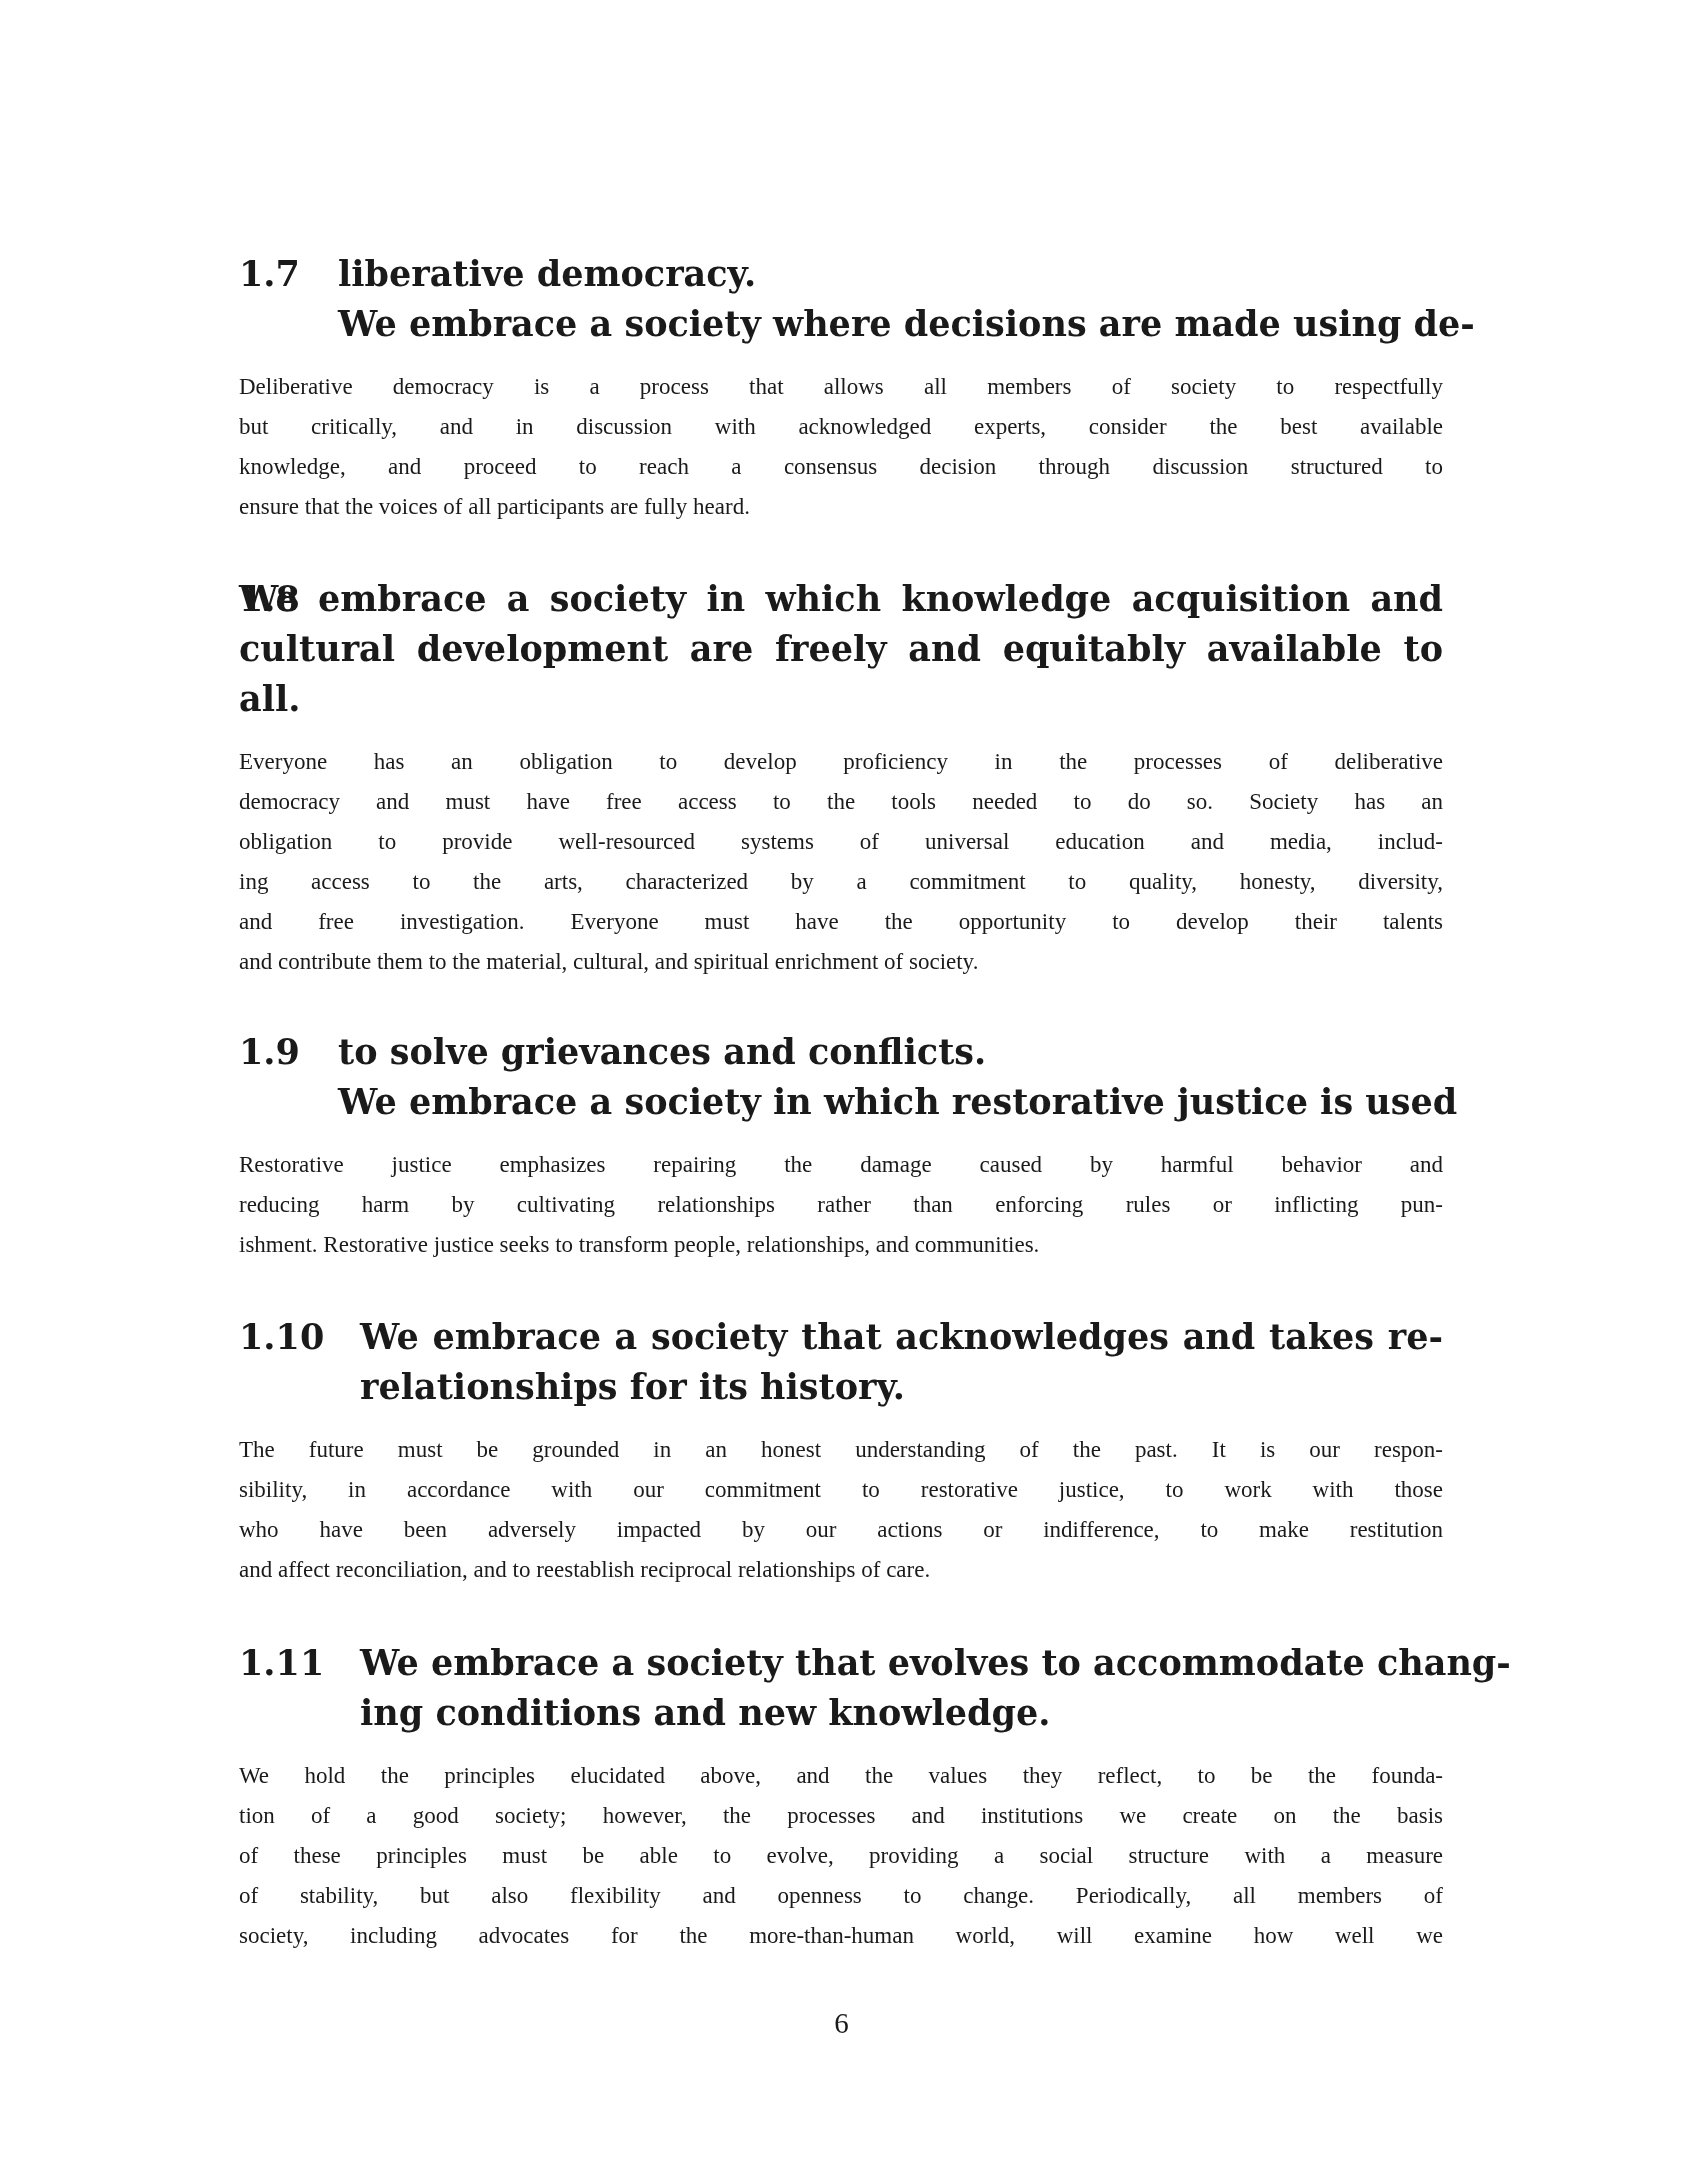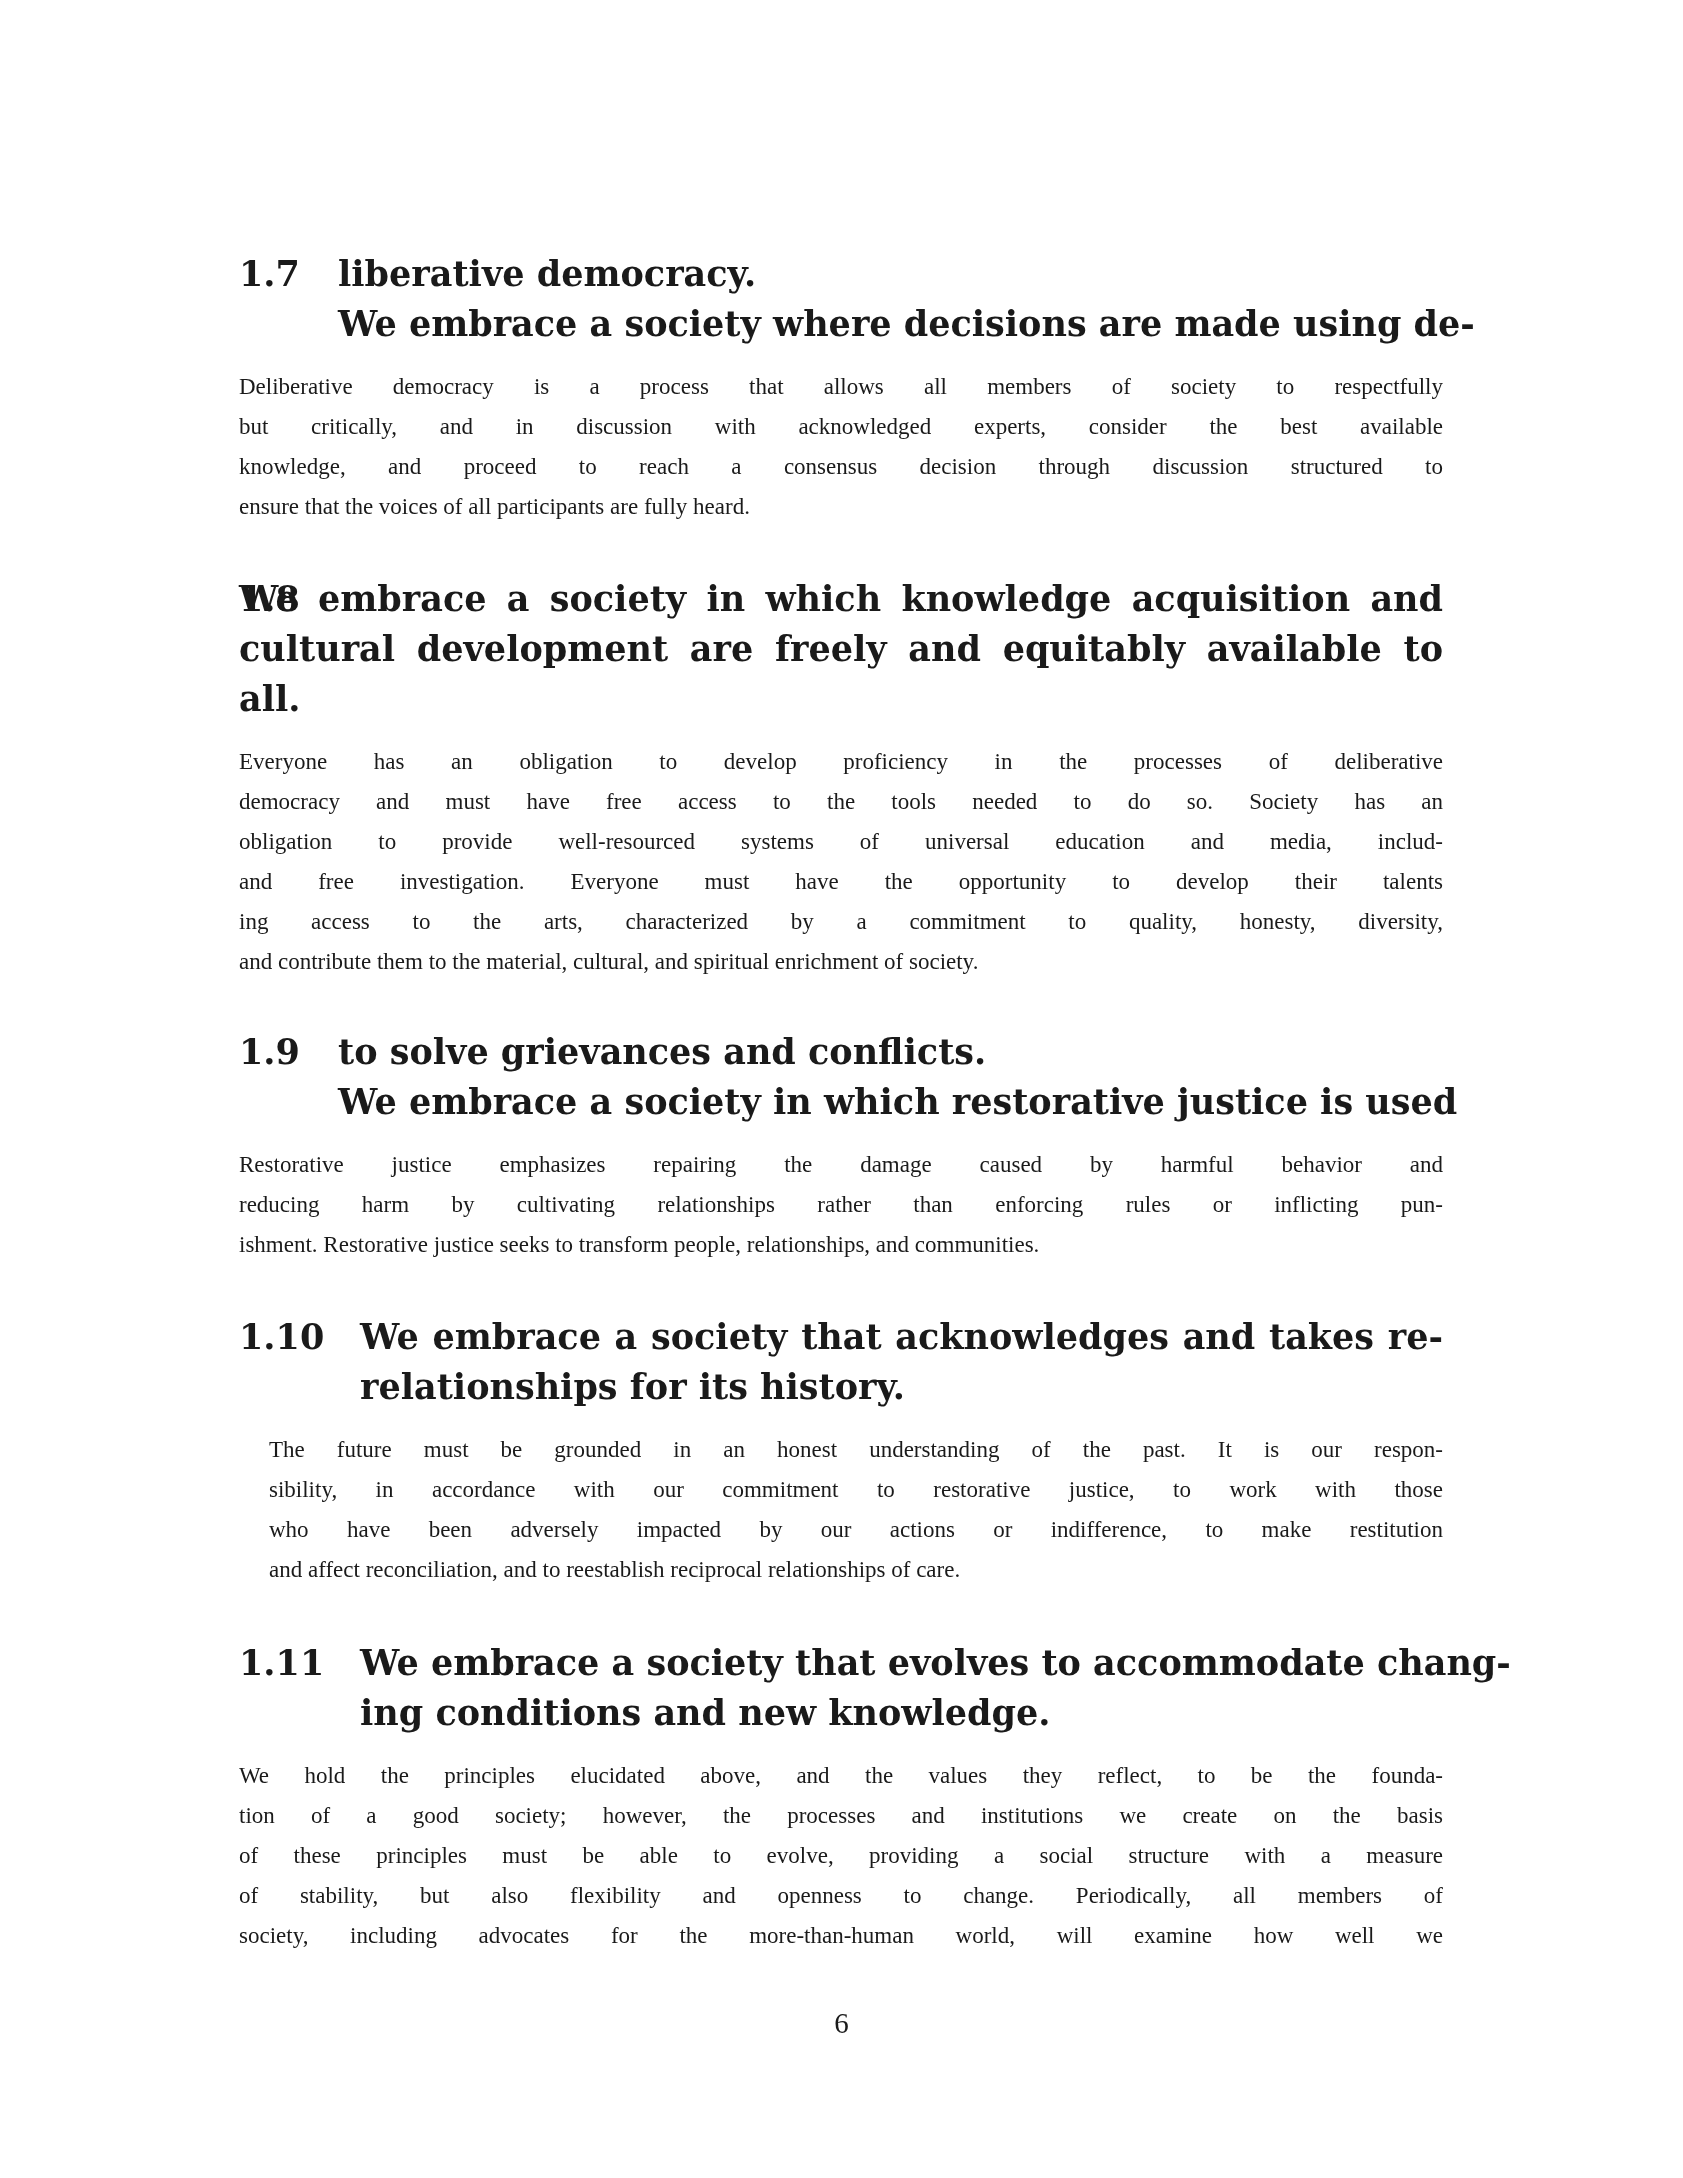--- a/index.html
+++ b/index.html
@@ -103,22 +103,22 @@
       <span class="title-lines" style="">
         <span class="hl">We embrace a society in which knowledge acquisition and</span>
         <span class="hl">cultural development are freely and equitably available to</span>
         <span class="hl last">all.</span>
       </span>
     </h2>
     <p class="body-text" style="margin-top:18px;">
       <span class="bl">Everyone has an obligation to develop proficiency in the processes of deliberative</span>
       <span class="bl">democracy and must have free access to the tools needed to do so.  Society has an</span>
       <span class="bl">obligation to provide well-resourced systems of universal education and media, includ-</span>
+      <span class="bl">ing access to the arts, characterized by a commitment to quality, honesty, diversity,</span>
       <span class="bl">and free investigation.  Everyone must have the opportunity to develop their talents</span>
-      <span class="bl">ing access to the arts, characterized by a commitment to quality, honesty, diversity,</span>
       <span class="bl last">and contribute them to the material, cultural, and spiritual enrichment of society.</span>
     </p>
   </div>
 
   <div class="section" style="top:1012px;">
     <h2 class="heading">
       <span class="num">1.9</span>
       <span class="title-lines" style="margin-left:99px;">
         <span class="hl last">to solve grievances and conflicts.</span>
         <span class="hl">We embrace a society in which restorative justice is used</span>
@@ -132,21 +132,21 @@
   </div>
 
   <div class="section" style="top:1297px;">
     <h2 class="heading">
       <span class="num">1.10</span>
       <span class="title-lines" style="margin-left:121px;">
         <span class="hl">We embrace a society that acknowledges and takes re-</span>
         <span class="hl last">relationships for its history.</span>
       </span>
     </h2>
-    <p class="body-text" style="margin-top:18px;margin-left:30px;">
+    <p class="body-text" style="margin-top:18px;">
       <span class="bl">The future must be grounded in an honest understanding of the past.  It is our respon-</span>
       <span class="bl">sibility, in accordance with our commitment to restorative justice, to work with those</span>
       <span class="bl">who have been adversely impacted by our actions or indifference, to make restitution</span>
       <span class="bl last">and affect reconciliation, and to reestablish reciprocal relationships of care.</span>
     </p>
   </div>
 
   <div class="section" style="top:1623px;">
     <h2 class="heading">
       <span class="num">1.11</span>

